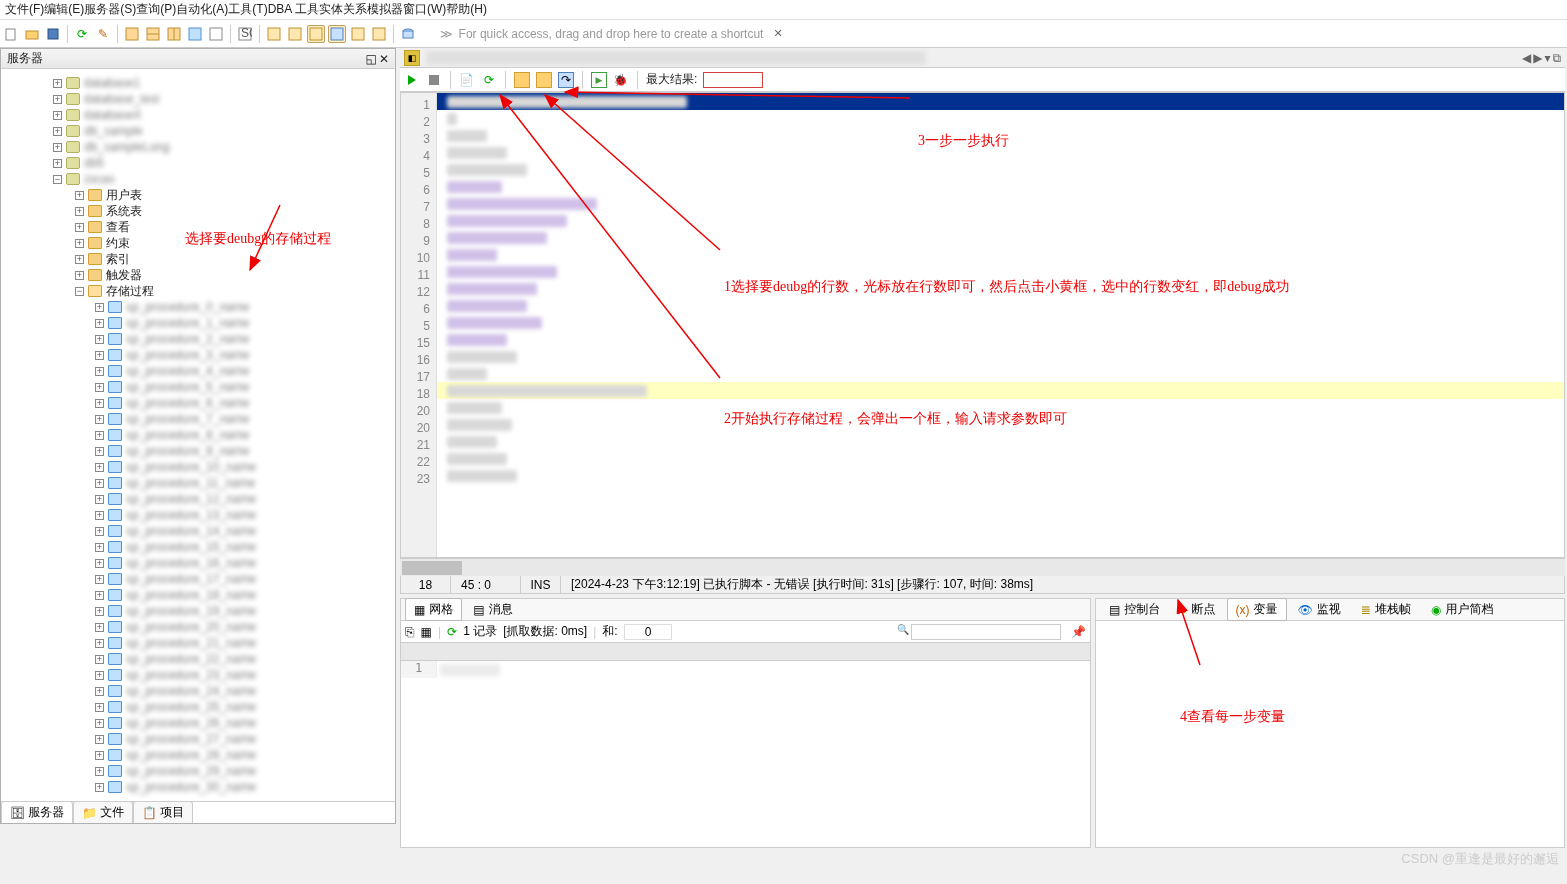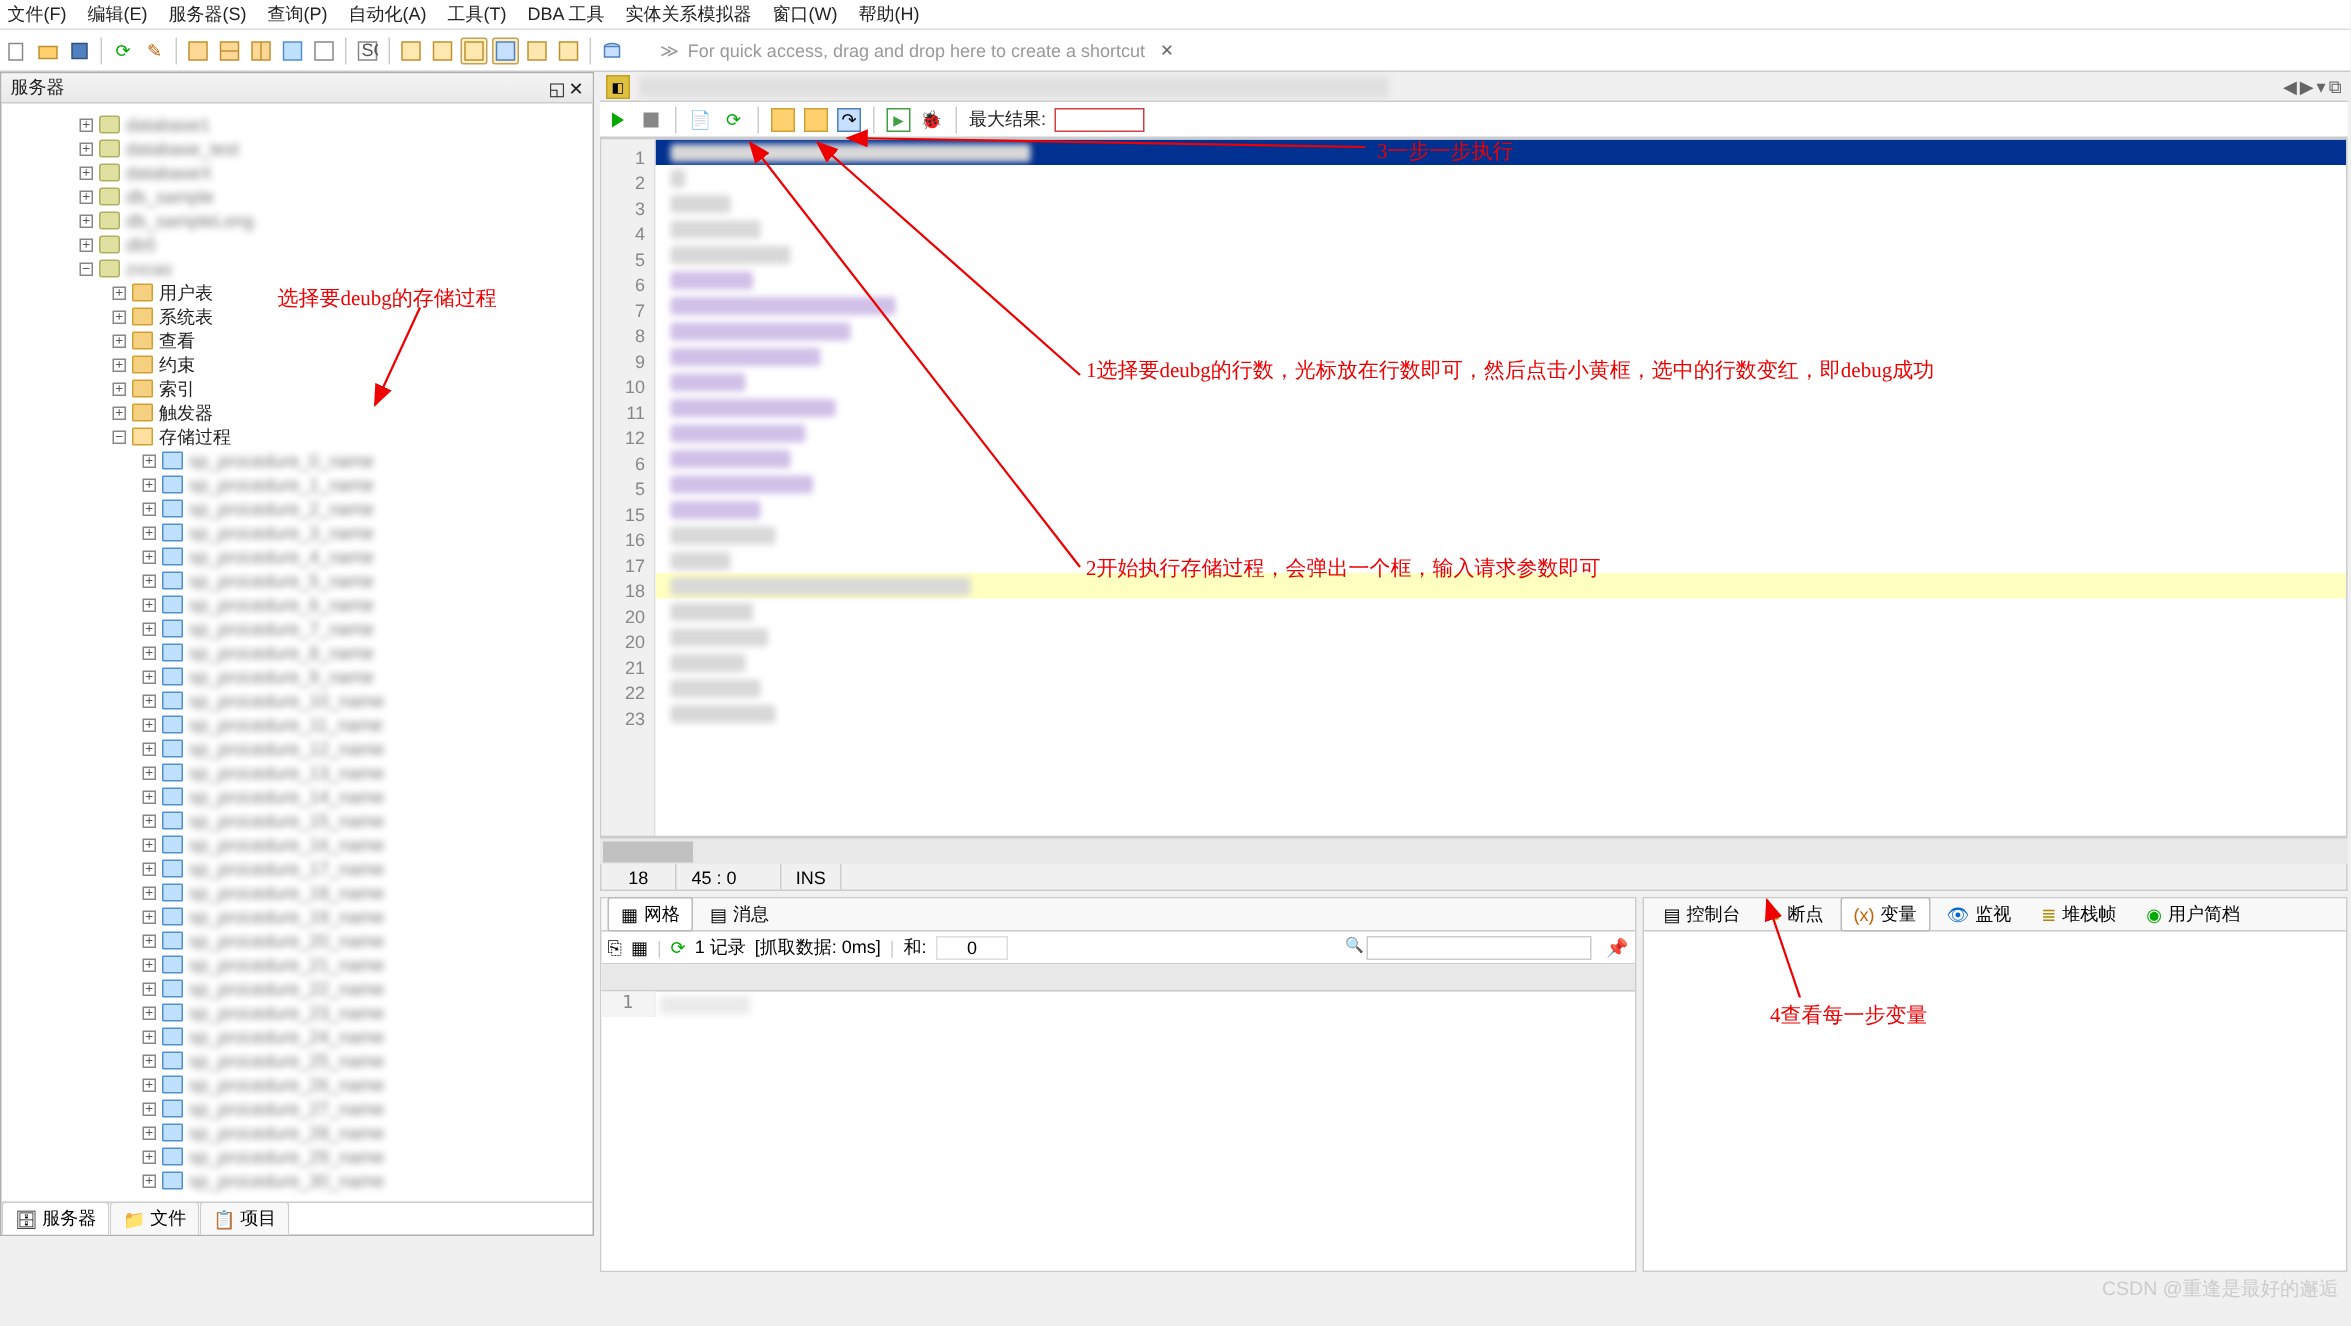--- a/index.html
+++ b/index.html
@@ -1,19 +1,19 @@
 <!DOCTYPE html>
 <html><head>
 <meta charset="utf-8">
 <style>
 * { margin:0; padding:0; box-sizing:border-box; font-family:"Microsoft YaHei",SimSun,Arial,sans-serif; font-size:12px; }
 body { width:1567px; height:884px; background:#f0f0f0; overflow:hidden; position:relative; }
 
 
-.menubar { height:20px; background:#fff; display:flex; align-items:center; padding:0 5px; border-bottom:1px solid #ddd; gap:14px;}
+.menubar { height:20px; background:#fff; display:flex; align-items:center; padding:0 5px; border-bottom:1px solid #ddd; }
 .menubar span { color:#222; cursor:default; }
 
 
 .toolbar { height:28px; background:#fff; display:flex; align-items:center; padding:0 2px; gap:3px; border-bottom:1px solid #ccc;}
 .tb-btn { width:18px; height:18px; display:flex; align-items:center; justify-content:center; border:1px solid transparent; border-radius:2px;}
 .tb-btn.active { border:1px solid #c0a060; background:#fff0c0;}
 .tb-sep { width:1px; height:18px; background:#ccc; margin:0 2px;}
 .hint-area { flex:1; display:flex; align-items:center; color:#999; font-family:Consolas,monospace; font-size:12px; gap:6px; padding-left:20px;}
 .hint-area .chev { color:#999; font-size:12px;}
 .hint-area .x { color:#666; font-size:11px; margin-left:4px;}
@@ -89,21 +89,21 @@
 .srch-wrap { position:relative; margin-left:auto; margin-right:4px;}
 .srch-wrap::before { content:"🔍"; position:absolute; left:-14px; top:0; font-size:10px; color:#888;}
 .bp1-grid { flex:1; position:relative; background:#fff;}
 .bp1-grid .ghdr { height:18px; background:#e8e8e8; border-bottom:1px solid #ccc;}
 .bp1-grid .grow { height:17px; display:flex;}
 .bp1-grid .grownum { width:36px; text-align:center; color:#888; font-family:Consolas,monospace; border-right:1px solid #eee; background:#f4f4f4;}
 .bp2-hdr { height:20px; display:flex; border-bottom:1px solid #ccc; background:#f4f4f4;}
 .bp2-hdr div { flex:1; padding:2px 8px; border-right:1px solid #ddd; color:#222;}
 
 
-.anno { position:absolute; color:#e00; font-family:SimSun,serif; font-size:14px; z-index:50; pointer-events:none;}
+.anno { position:absolute; color:#e00; font-family:SimSun,serif; font-size:14px; z-index:50; pointer-events:none;margin-top:40px;}
 .arrowsvg { position:absolute; z-index:49; pointer-events:none;}
 
 
 .wm { position:absolute; right:8px; bottom:16px; color:#ccc; font-size:13px; z-index:60;}
 </style>
 </head>
 <body>
 
 <div class="menubar">
   <span>文件(F)</span>
@@ -612,20 +612,21 @@
         </div>
     </div>
   </div>
   <div class="cscroll">
       <div class="bar"></div>
     </div>
   <div class="ed-status">
     <div class="cell" style="width:50px;justify-content:center">18</div>
     <div class="cell" style="width:70px">45 : 0</div>
     <div class="cell" style="width:40px;justify-content:center">INS</div>
+    <div class="cell" style="flex:1;border:none">[2024-4-23 下午3:12:19] 已执行脚本 - 无错误 [执行时间: 31s]  [步骤行: 107, 时间: 38ms]</div>
   </div>
 
   <div class="bpanes">
     <div class="bp bp1">
       <div class="bp-tabs">
         <div class="bp-tab active">
             <span>▦</span>
             <span>网格</span>
           </div>
         <div class="bp-tab">

